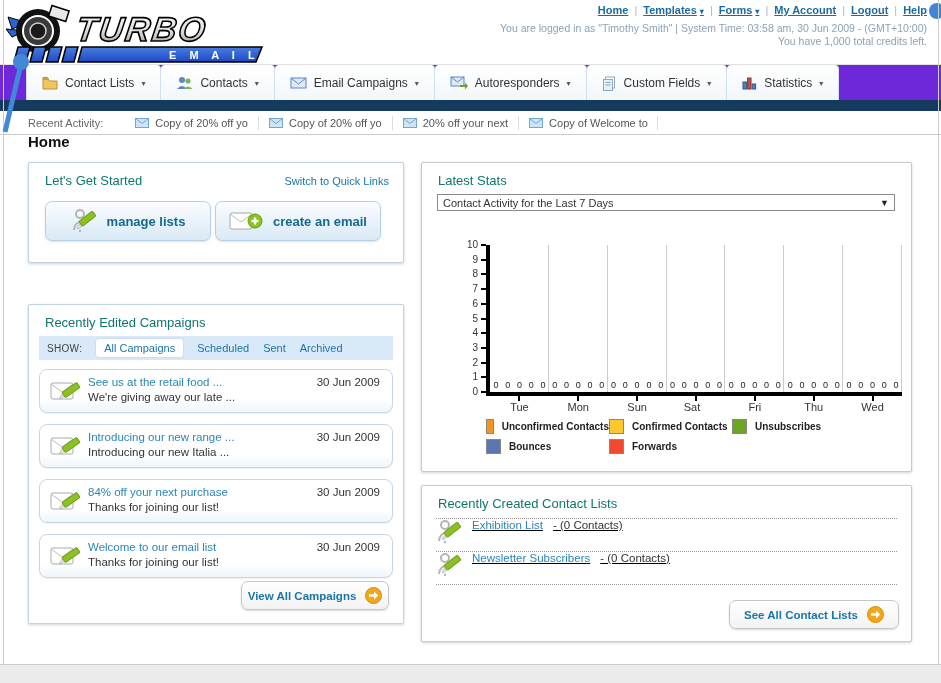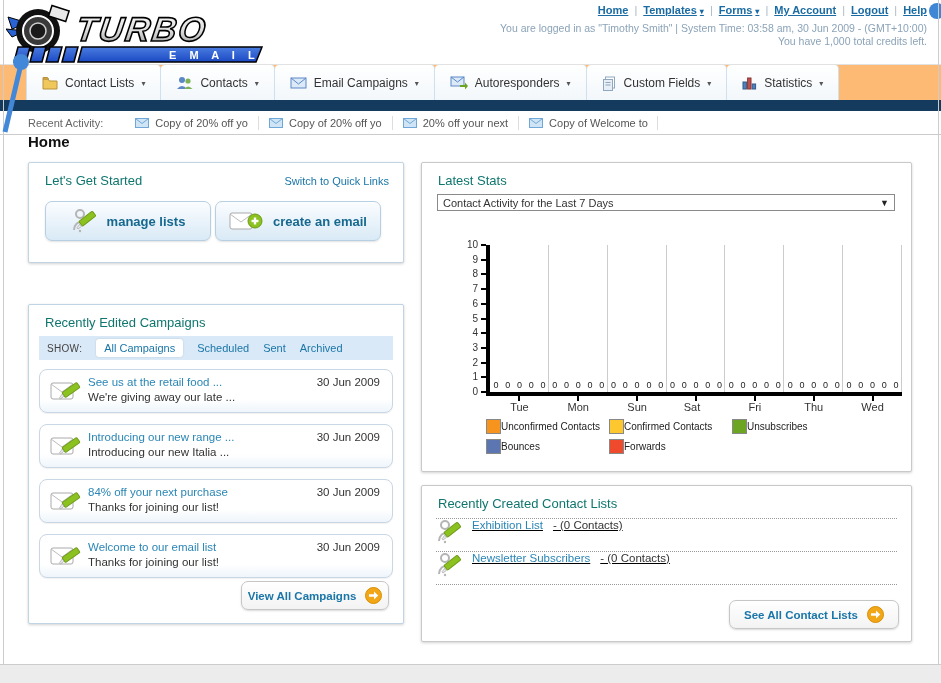--- a/index.html
+++ b/index.html
@@ -12,21 +12,21 @@
   .hdr-links{position:absolute;right:14px;top:4px;font-size:11px;color:#999;white-space:nowrap;}
   .hdr-links a{color:#1b6ba3;text-decoration:underline;font-weight:bold;cursor:pointer;}
   .hdr-links .sep{color:#aab8c4;margin:0 6px;font-weight:normal;}
   .hdr-links .caret{font-size:8px;color:#1b6ba3;margin-left:3px;}
   .login-line,.credits-line{position:absolute;right:14px;font-size:10.5px;color:#8ba3b8;white-space:nowrap;}
   .login-line{top:22px;}
   .credits-line{top:35px;}
   .corner-dot{position:absolute;left:929px;top:3px;width:16px;height:16px;border-radius:50%;background:#3f86d4;}
   .needle{position:absolute;left:0;top:52px;z-index:30;}
   
-  .navbar{position:absolute;left:0;top:64px;width:941px;height:36px;background:#fdba74;border-top:1px solid #e2e2e2;}
+  .navbar{position:absolute;left:0;top:64px;width:941px;height:36px;background:#6d28d9;border-top:1px solid #e2e2e2;}
   .tabs{position:absolute;left:26px;top:0;height:36px;display:flex;}
   .tab{display:flex;align-items:center;gap:7px;padding:0 15px;background:linear-gradient(#ffffff,#f2f7fb);border-right:1px solid #cfe0ee;font-size:12px;color:#333;cursor:pointer;border-radius:4px 4px 0 0;}
   .tab:first-child{border-left:1px solid #cfe0ee;}
   .tab .caret{font-size:8px;color:#555;}
   .navybar{position:absolute;left:0;top:100px;width:941px;height:11px;background:#143a5e;}
   
   .activity{position:absolute;left:0;top:111px;width:941px;height:23px;background:#fff;border-bottom:1px solid #ccc;display:flex;align-items:center;}
   .act-label{font-size:11px;color:#666;margin-left:28px;margin-right:22px;}
   .act-items{display:flex;height:100%;align-items:center;}
   .act-item{display:flex;align-items:center;gap:6px;font-size:11px;color:#555;padding:0 10px;height:14px;border-right:1px solid #ddd;cursor:pointer;max-width:118px;white-space:nowrap;overflow:hidden;}
@@ -61,21 +61,21 @@
   .stats-select .dd-caret{position:absolute;right:5px;top:0;font-size:9px;color:#222;}
   .chart{position:absolute;left:0;top:80px;width:489px;height:172px;}
   .plot{position:absolute;left:64px;top:2px;width:412px;height:147px;border-left:4px solid #000;border-bottom:4px solid #000;}
   .gridline{position:absolute;top:0;width:1px;height:100%;background:#ccc;}
   .ytick-label{position:absolute;width:28px;text-align:right;font-size:10px;color:#333;left:28px;}
   .ytick-mark{position:absolute;left:59px;width:5px;height:2px;background:#000;}
   .zero-group{position:absolute;bottom:2px;display:flex;justify-content:space-around;font-size:9px;color:#222;}
   .xtick-mark{position:absolute;width:2px;height:5px;background:#000;top:153px;}
   .day-label{position:absolute;top:158px;font-size:11px;color:#333;text-align:center;}
   .legend{position:absolute;left:64px;top:256px;display:grid;grid-template-columns:repeat(3,123px);row-gap:5px;}
-  .lg-entry{display:flex;align-items:center;gap:0;font-size:10px;color:#222;white-space:nowrap;}
+  .lg-entry{display:flex;align-items:center;gap:8px;font-size:10px;color:#222;white-space:nowrap;font-weight:bold;}
   .lg-box{width:13px;height:13px;border:1px solid #888;}
   
   #panel-lists{left:421px;top:485px;width:489px;height:155px;}
   .cl-items{position:absolute;left:14px;top:32px;width:461px;}
   .cl-item{display:flex;align-items:flex-start;gap:10px;height:32px;border-top:1px dotted #999;cursor:pointer;text-decoration:underline;}
   .cl-item:last-child{border-bottom:1px dotted #999;}
   .cl-name{font-size:11.5px;color:#2a86b5;}
   .cl-suffix{font-size:11.5px;color:#333;}
   #see-all-btn{right:12px;bottom:12px;width:168px;height:27px;}
   .footer{position:absolute;left:0;top:664px;width:941px;height:19px;background:#ececec;border-top:1px solid #ccc;}

